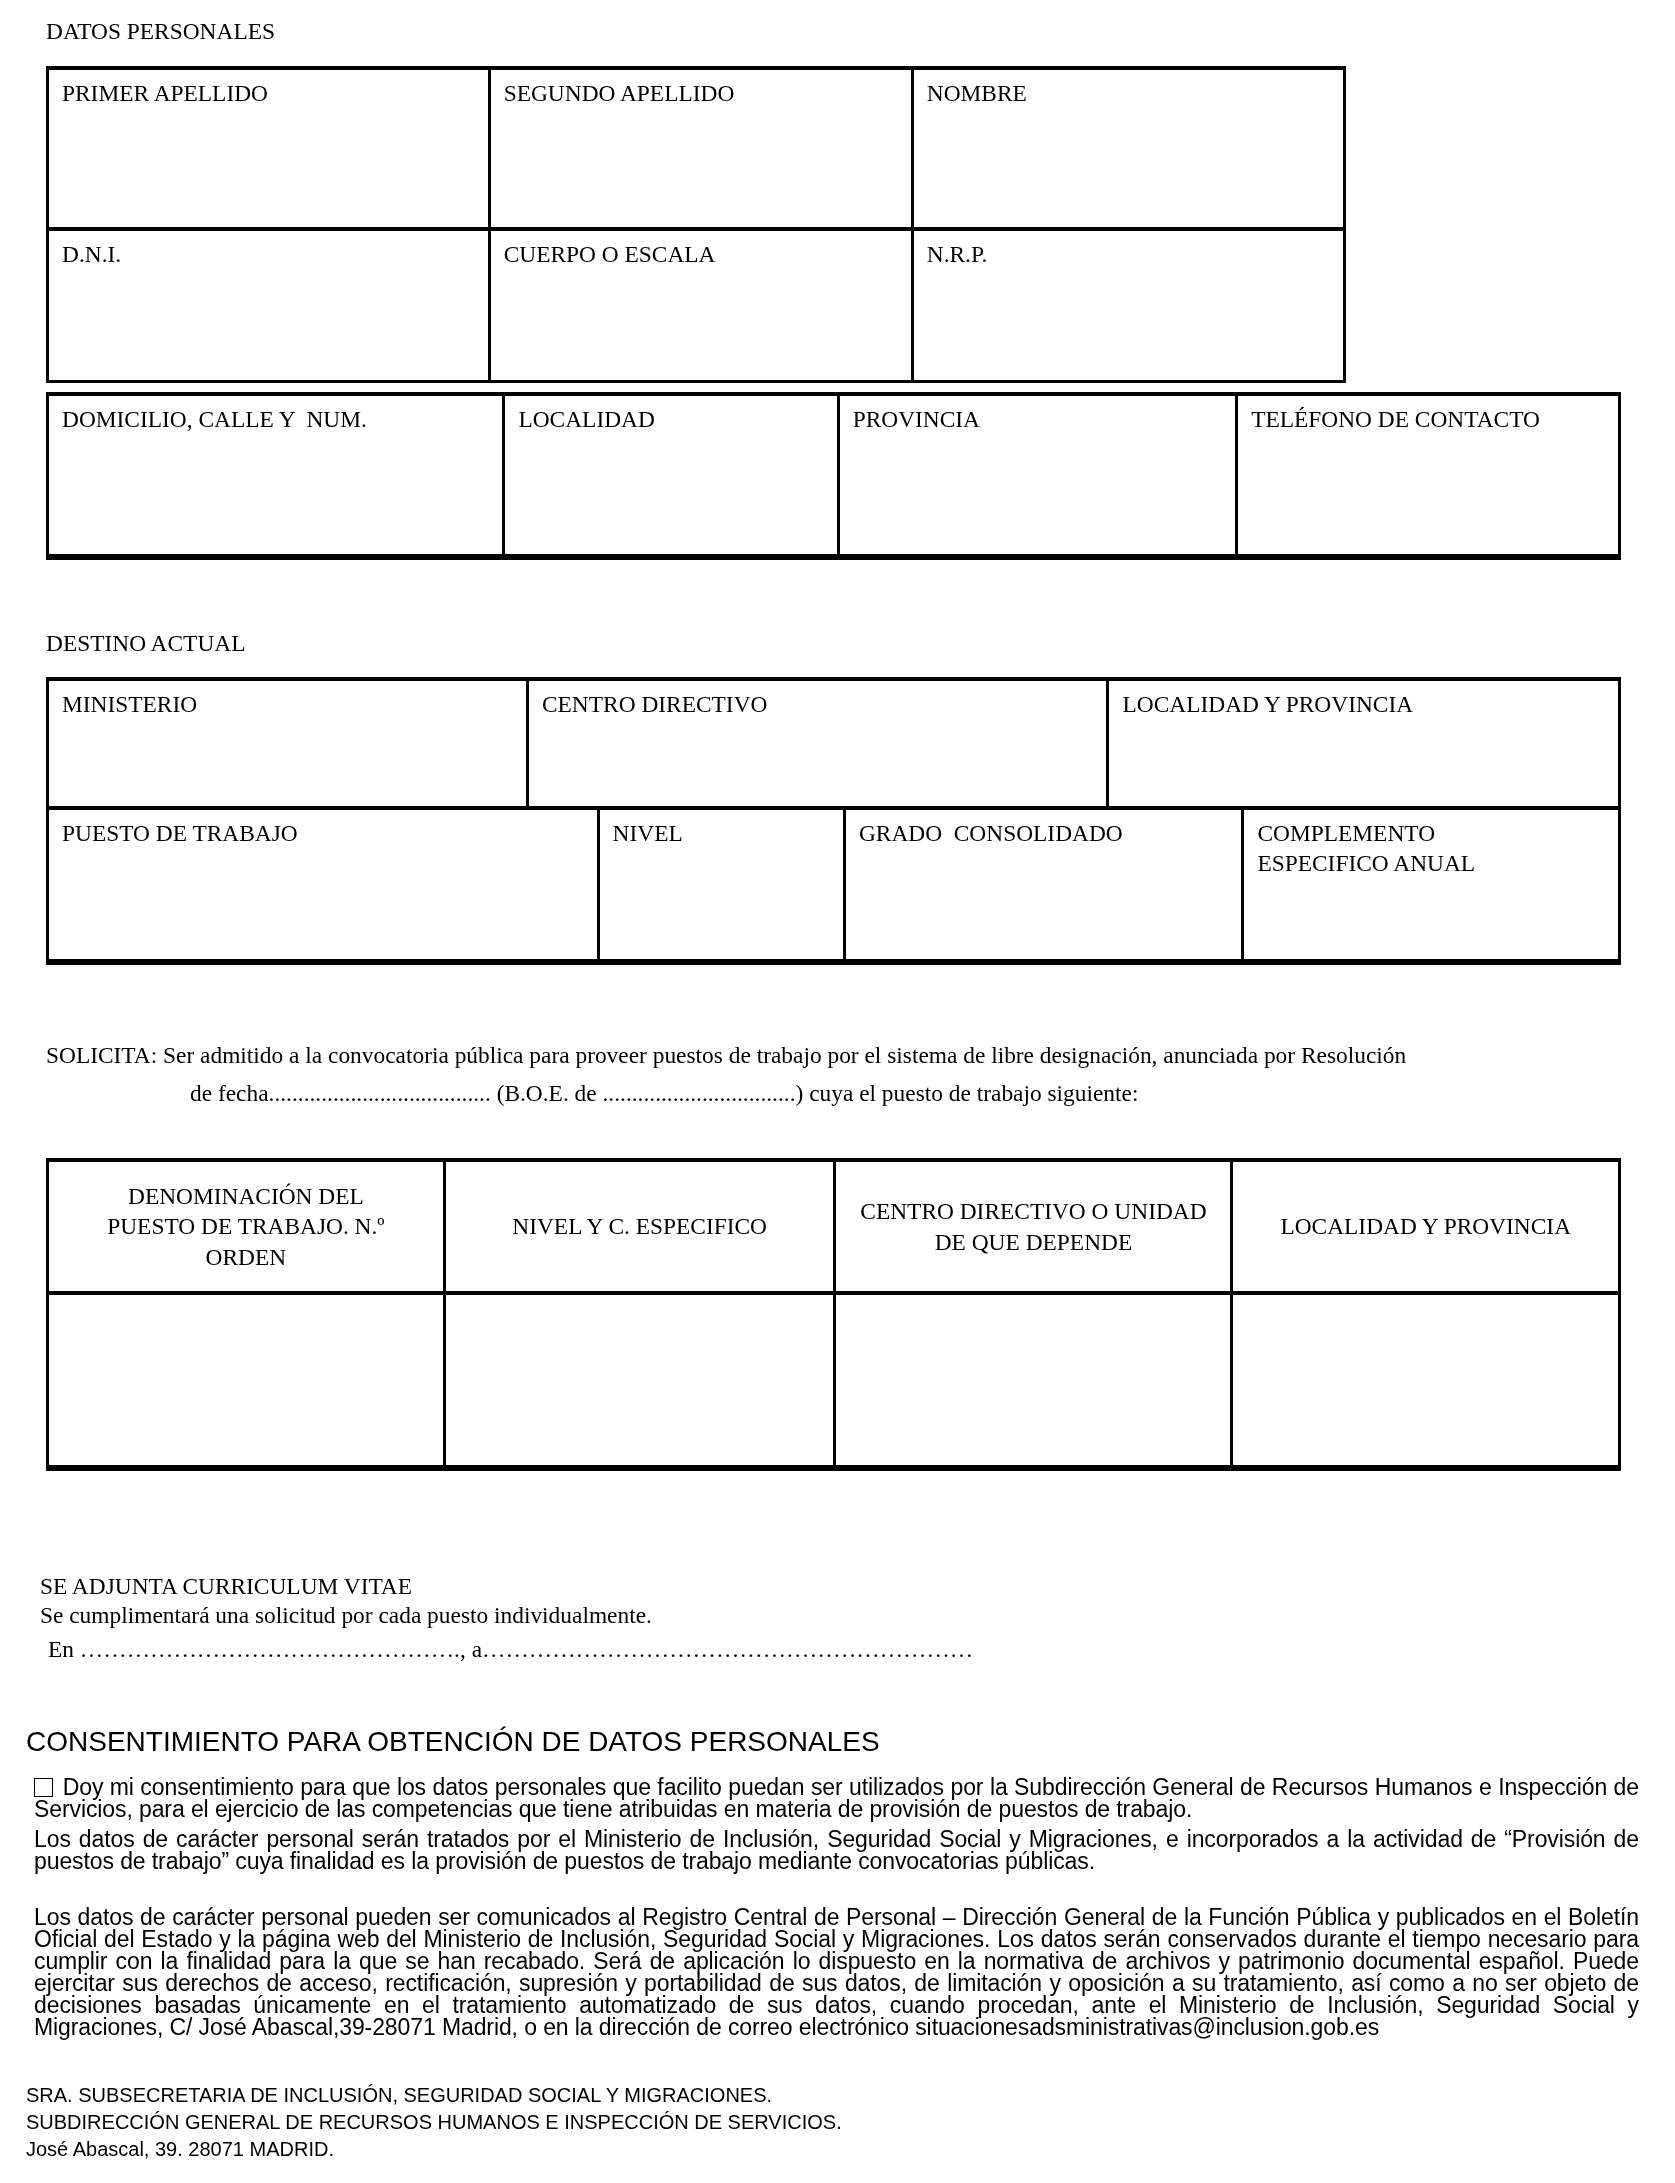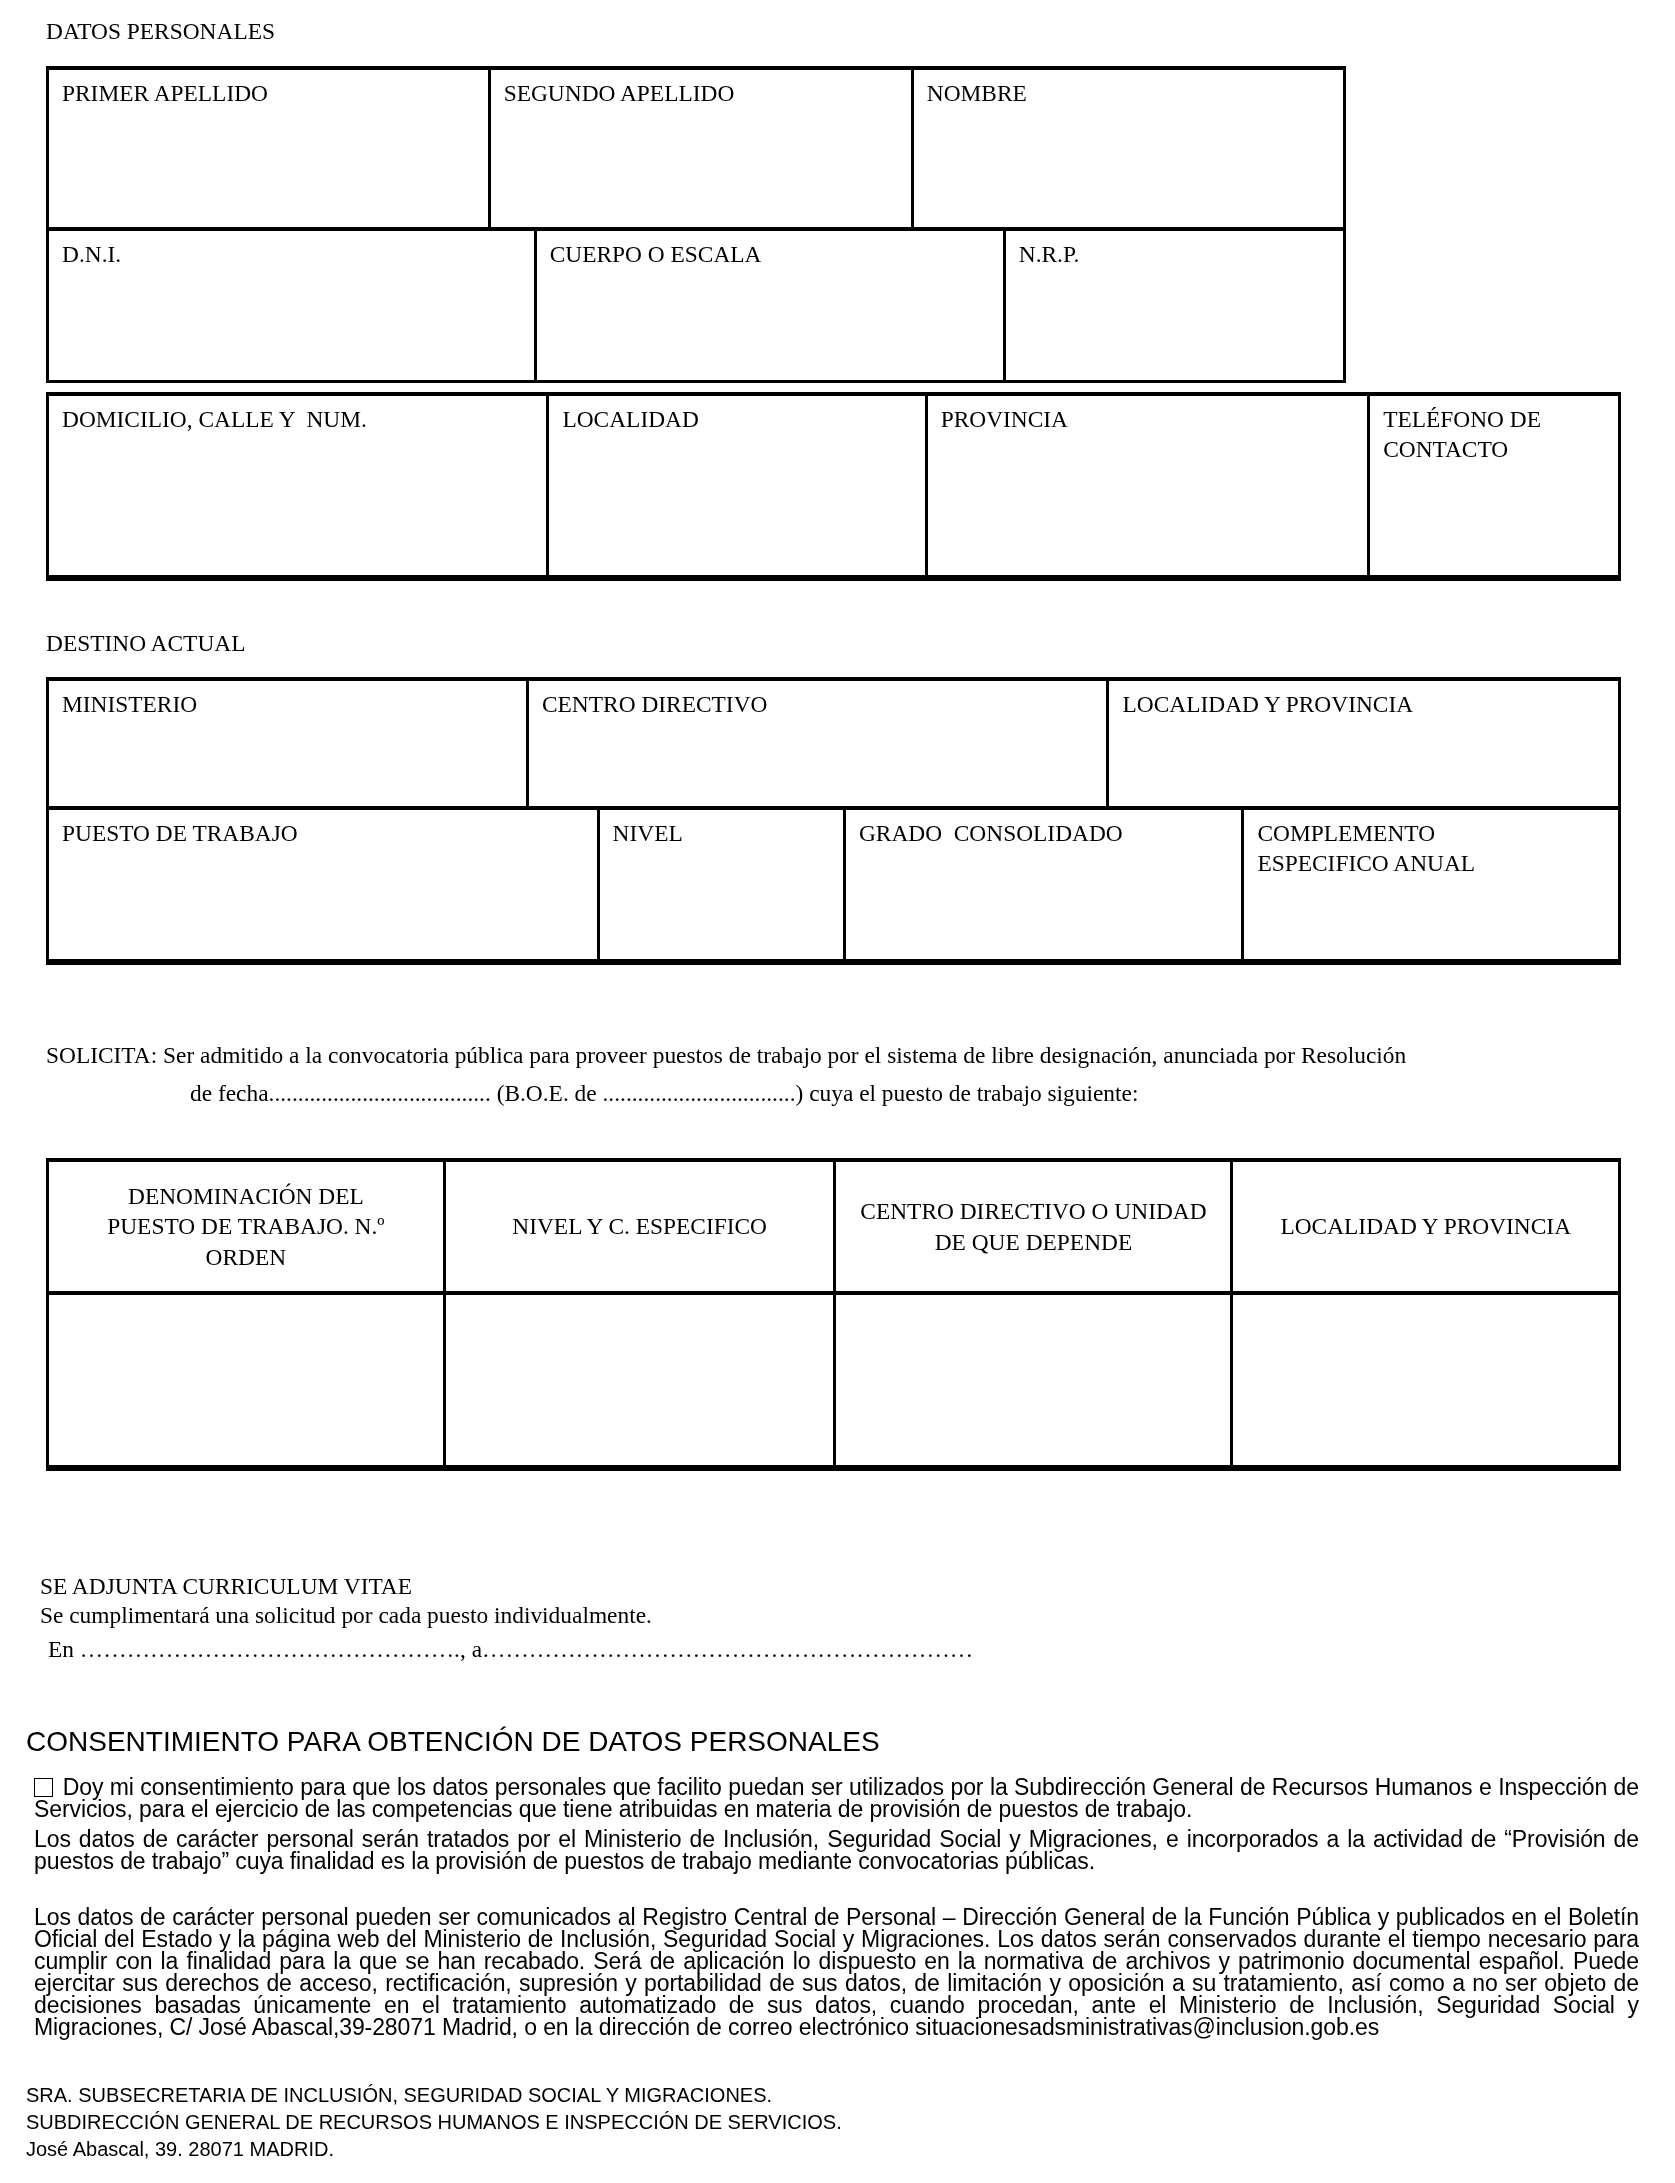--- a/index.html
+++ b/index.html
@@ -44,35 +44,35 @@
       <div class="tcell" style="width:33.9%;">
         <span class="lbl">PRIMER APELLIDO</span>
       </div>
       <div class="tcell" style="width:32.7%;">
         <span class="lbl">SEGUNDO APELLIDO</span>
       </div>
       <div class="tcell" style="flex:1;">
         <span class="lbl">NOMBRE</span>
       </div>
     </div>
-    <div class="trow" style="height:153px;gap:46px;">
+    <div class="trow" style="height:153px;">
       <div class="tcell" style="width:33.9%;">
         <span class="lbl">D.N.I.</span>
       </div>
       <div class="tcell" style="width:32.7%;">
         <span class="lbl">CUERPO O ESCALA</span>
       </div>
       <div class="tcell" style="flex:1;">
         <span class="lbl">N.R.P.</span>
       </div>
     </div>
   </div>
 
   <div class="tbl thickbottom" id="tableB" style="top:392px;left:46px;width:1575px;">
-    <div class="trow" style="height:179px;gap:44px;">
+    <div class="trow" style="height:158px;">
       <div class="tcell" style="width:28.9%;">
         <span class="lbl">DOMICILIO, CALLE Y  NUM.</span>
       </div>
       <div class="tcell" style="width:21.3%;">
         <span class="lbl">LOCALIDAD</span>
       </div>
       <div class="tcell" style="width:25.4%;">
         <span class="lbl">PROVINCIA</span>
       </div>
       <div class="tcell" style="flex:1;">

